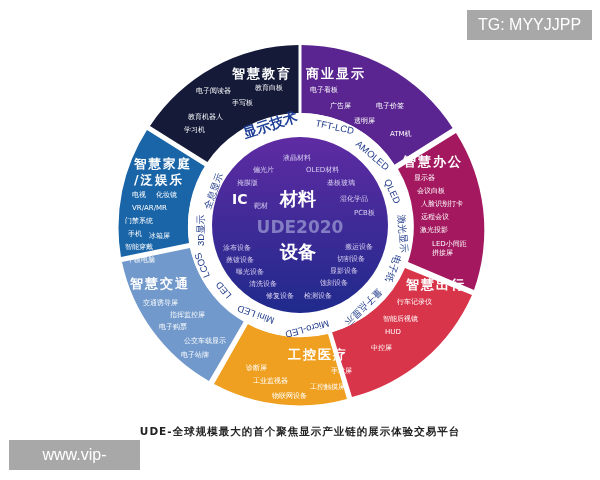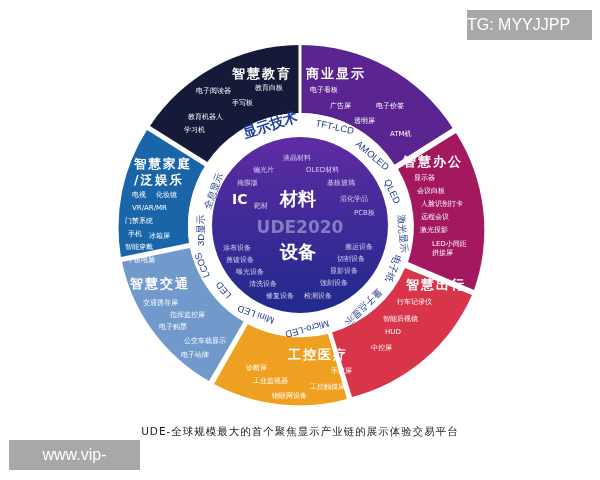--- a/index.html
+++ b/index.html
@@ -2,25 +2,25 @@
 <html><head>
 <meta charset="utf-8">
 <style>
   html, body { margin:0; padding:0; background:#ffffff; }
   body { width:600px; height:480px; position:relative; overflow:hidden;
          font-family:"DejaVu Sans", "Liberation Sans", sans-serif; }
   #wheel { position:absolute; left:0; top:0; width:600px; height:480px; }
   .badge { position:absolute; background:#a8a8a8; color:#ffffff;
            font-family:"Liberation Sans", sans-serif; }
   .tg-badge { right:8px; top:10px; width:125px; height:30px; line-height:30px;
-              font-size:16px; }
+              font-size:16px; text-align:center; }
   .url-badge { left:9px; top:440px; width:131px; height:30px; line-height:30px;
                font-size:16px; text-align:center; }
   .caption { position:absolute; left:0; width:600px; top:425px; text-align:center;
-             font-size:10.5px; font-weight:normal; color:#222; letter-spacing:1px; }
+             font-size:10.5px; font-weight:bold; color:#222; letter-spacing:1px; }
 </style>
 </head>
 <body>
 
 <svg id="wheel" viewBox="0 0 600 480" xmlns="http://www.w3.org/2000/svg">
   <defs>
     <linearGradient id="coreGrad" x1="0" y1="0" x2="0" y2="1">
       <stop offset="0" stop-color="#5f2ba3"></stop>
       <stop offset="1" stop-color="#1f2a8c"></stop>
     </linearGradient>

